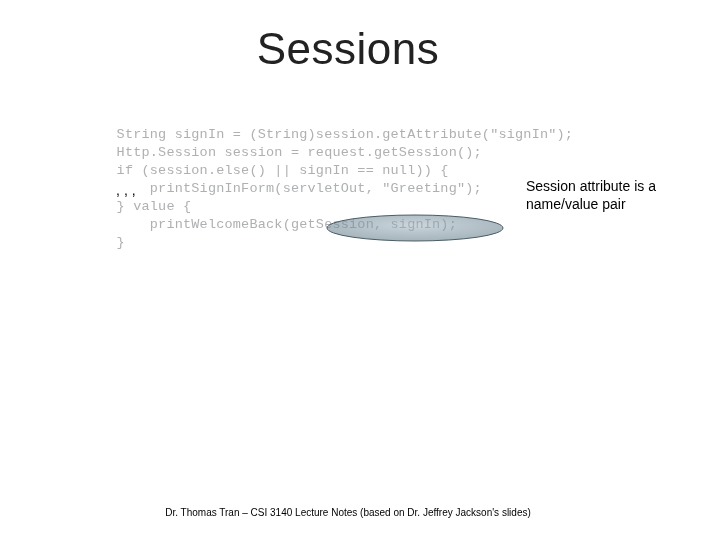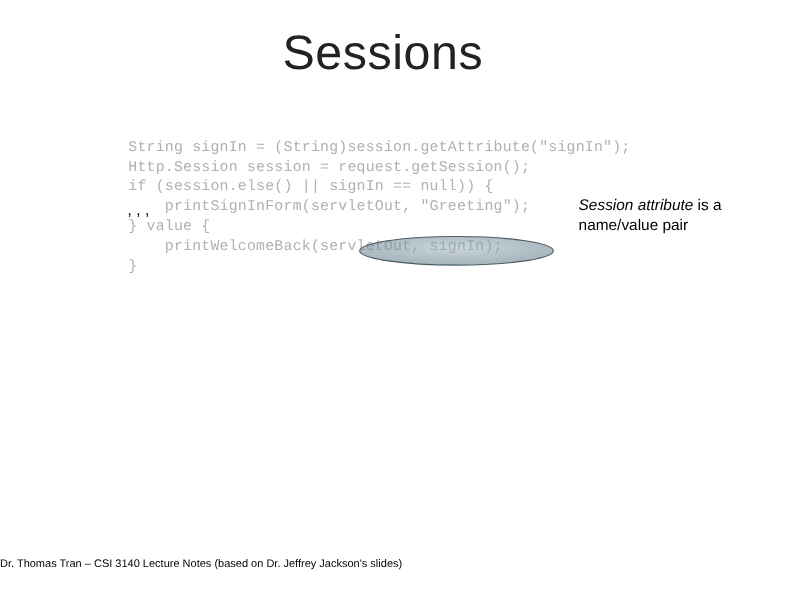--- a/index.html
+++ b/index.html
@@ -53,59 +53,59 @@
   .annotation {
     position: absolute;
     top: 177px;
     left: 526px;
     width: 180px;
     font-size: 14px;
     line-height: 18px;
     color: #000;
   }
   .annotation .italic {
-    font-style: italic;
   }
   .highlight-ellipse {
     position: absolute;
     top: 213px;
     left: 324px;
     width: 182px;
     height: 30px;
     pointer-events: none;
   }
   .highlight-ellipse svg {
     width: 100%;
     height: 100%;
   }
   .footer {
     position: absolute;
     bottom: 22px;
     left: 0;
     width: 100%;
+    text-align: center;
     font-size: 10px;
     color: #000;
   }
 </style>
 </head>
 <body>
 
 <div class="slide">
 
   <div class="title">Sessions</div>
 
   <div class="code-area">
     <div class="code-line"></div>
     <div class="code-line"></div>
     <div class="code-line">  String signIn = (String)session.getAttribute("signIn");</div>
     <div class="code-line">  Http.Session session = request.getSession();</div>
     <div class="code-line">  if (session.else() || signIn == null)) {</div>
     <div class="code-line">      printSignInForm(servletOut, "Greeting");</div>
     <div class="code-line">  } value {</div>
-    <div class="code-line">      printWelcomeBack(servletOut, signIn);</div>
+    <div class="code-line">      printWelcomeBack(getSession, signIn);</div>
     <div class="code-line">  }</div>
   </div>
 
   <div class="ellipsis">,,,</div>
 
   <div class="annotation">
     <span class="italic">Session attribute</span><span> is a name/value pair</span>
   </div>
 
   <div class="highlight-ellipse">

